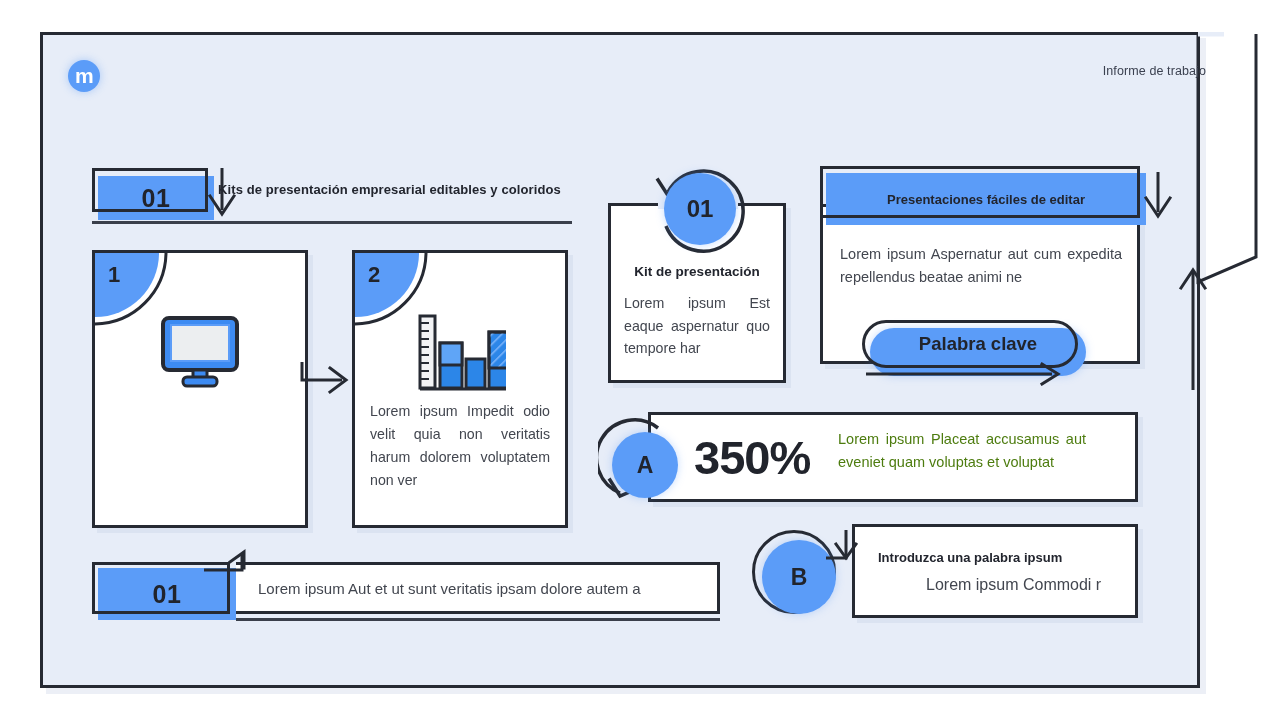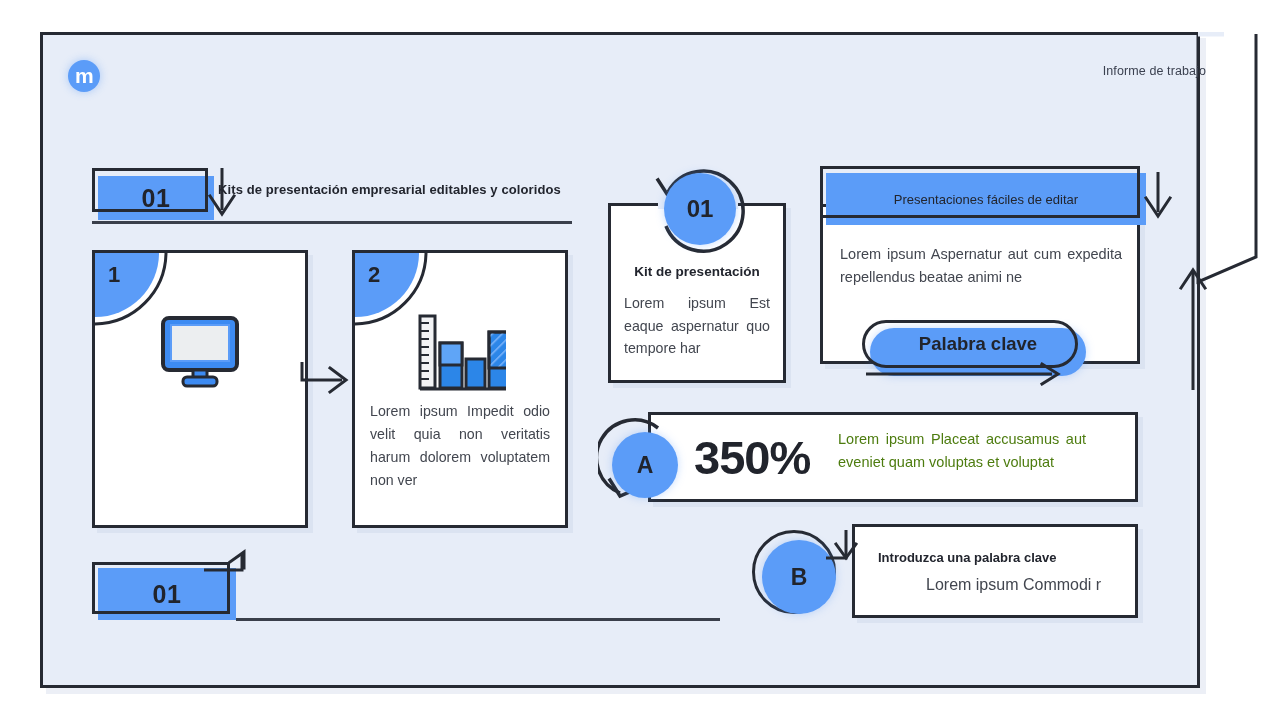--- a/index.html
+++ b/index.html
@@ -67,21 +67,21 @@
   #kit-arc{position:absolute;left:648px;top:160px;width:104px;height:104px;}
   #kit-title{position:absolute;left:608px;top:264px;width:178px;text-align:center;font-size:13.5px;font-weight:700;color:#22252e;}
   #kit-desc{position:absolute;left:624px;top:292px;width:146px;font-size:14.2px;line-height:22.5px;color:#42464f;text-align:justify;}
 
   
   #panel{position:absolute;left:820px;top:204px;width:320px;height:160px;}
   #panel .body{position:absolute;inset:0;background:#fff;border:3px solid #262a33;box-sizing:border-box;}
   #panel-blue{position:absolute;left:826px;top:173px;width:320px;height:52px;background:#5b9cf8;}
   #panel-box{position:absolute;left:820px;top:166px;width:320px;height:52px;border:3px solid #262a33;box-sizing:border-box;}
   #panel-head-text{position:absolute;left:826px;top:173px;width:320px;height:52px;display:flex;align-items:center;justify-content:center;
-    font-size:13px;font-weight:400;color:#22252e;}
+    font-size:13px;font-weight:700;color:#22252e;}
   #panel-arrow{position:absolute;left:1140px;top:170px;width:36px;height:56px;}
   #panel-desc{position:absolute;left:840px;top:243px;width:282px;font-size:14.5px;line-height:23px;color:#42464f;text-align:justify;}
   #pill-blue{position:absolute;left:870px;top:328px;width:216px;height:48px;border-radius:24px;background:#5b9cf8;
     box-shadow:0 0 8px rgba(91,156,248,.35);}
   #pill-box{position:absolute;left:862px;top:320px;width:216px;height:48px;border-radius:24px;border:3px solid #262a33;box-sizing:border-box;}
   #pill-text{position:absolute;left:870px;top:328px;width:216px;height:31px;display:flex;align-items:center;justify-content:center;
     font-size:18.5px;font-weight:700;color:#21242c;}
   #pill-arrow{position:absolute;left:866px;top:360px;width:200px;height:26px;}
 
   
@@ -258,24 +258,27 @@
   <div class="body"></div>
 </div>
 <div id="b-ring"></div>
 <div id="b-circle">
   <span>B</span>
 </div>
 <svg id="b-connector" viewBox="0 0 40 48">
   <path d="M0 34 L20 34 L20 6" stroke="#262a33" stroke-width="3" fill="none"></path>
   <path d="M10 20 L20 34 L30 20" stroke="#262a33" stroke-width="3" fill="none" stroke-linecap="square"></path>
 </svg>
-<div id="b-title">Introduzca una palabra clave</div>
+<div id="b-title">Introduzca una palabra ipsum</div>
 <div id="b-desc">Lorem ipsum Commodi r</div>
 
 <div id="botbar">
+  <div id="bot-sheet">
+    <span id="bot-text">Lorem ipsum Aut et ut sunt veritatis ipsam dolore autem a</span>
+  </div>
   <div id="bot-rule"></div>
   <div id="bot-blue"></div>
   <div id="bot-box"></div>
   <div id="bot-num">01</div>
   <svg id="bot-arrow" viewBox="0 0 48 28">
     <path d="M0 22 L38 22 L38 6" stroke="#262a33" stroke-width="3" fill="none"></path>
     <path d="M26 14 L40 4 L40 20" stroke="#262a33" stroke-width="3" fill="none" stroke-linecap="square"></path>
   </svg>
 </div>
 

